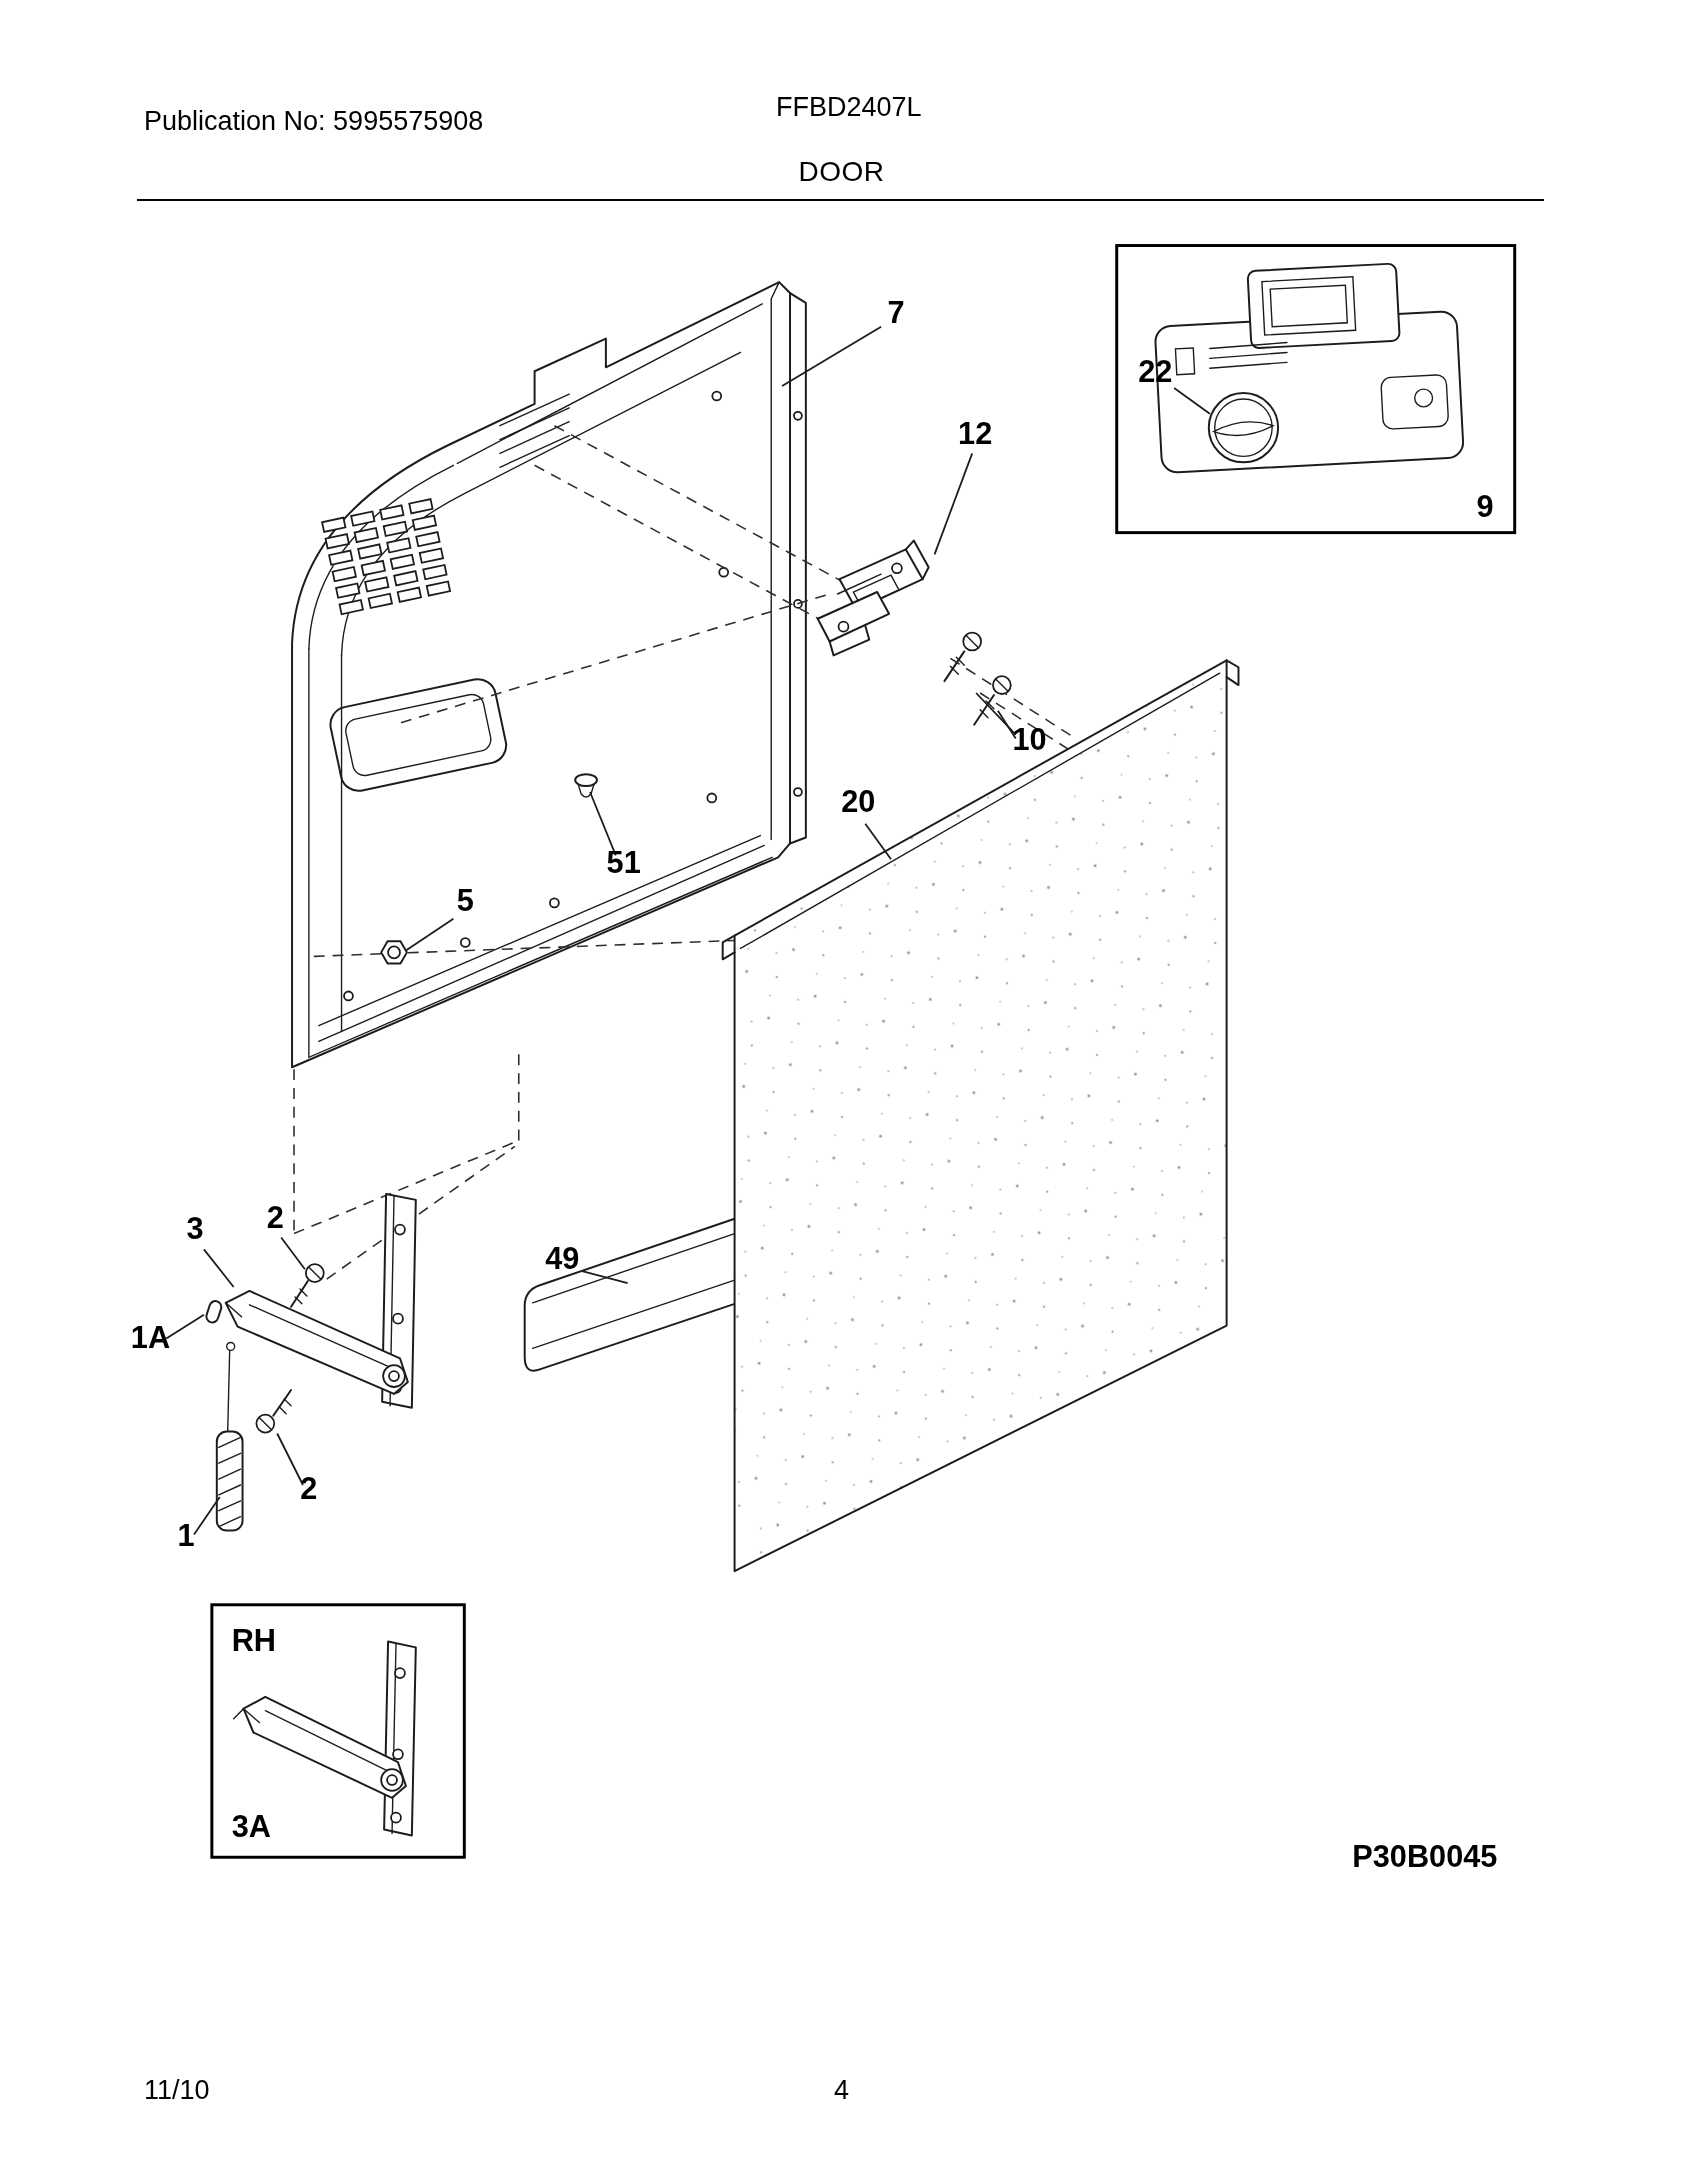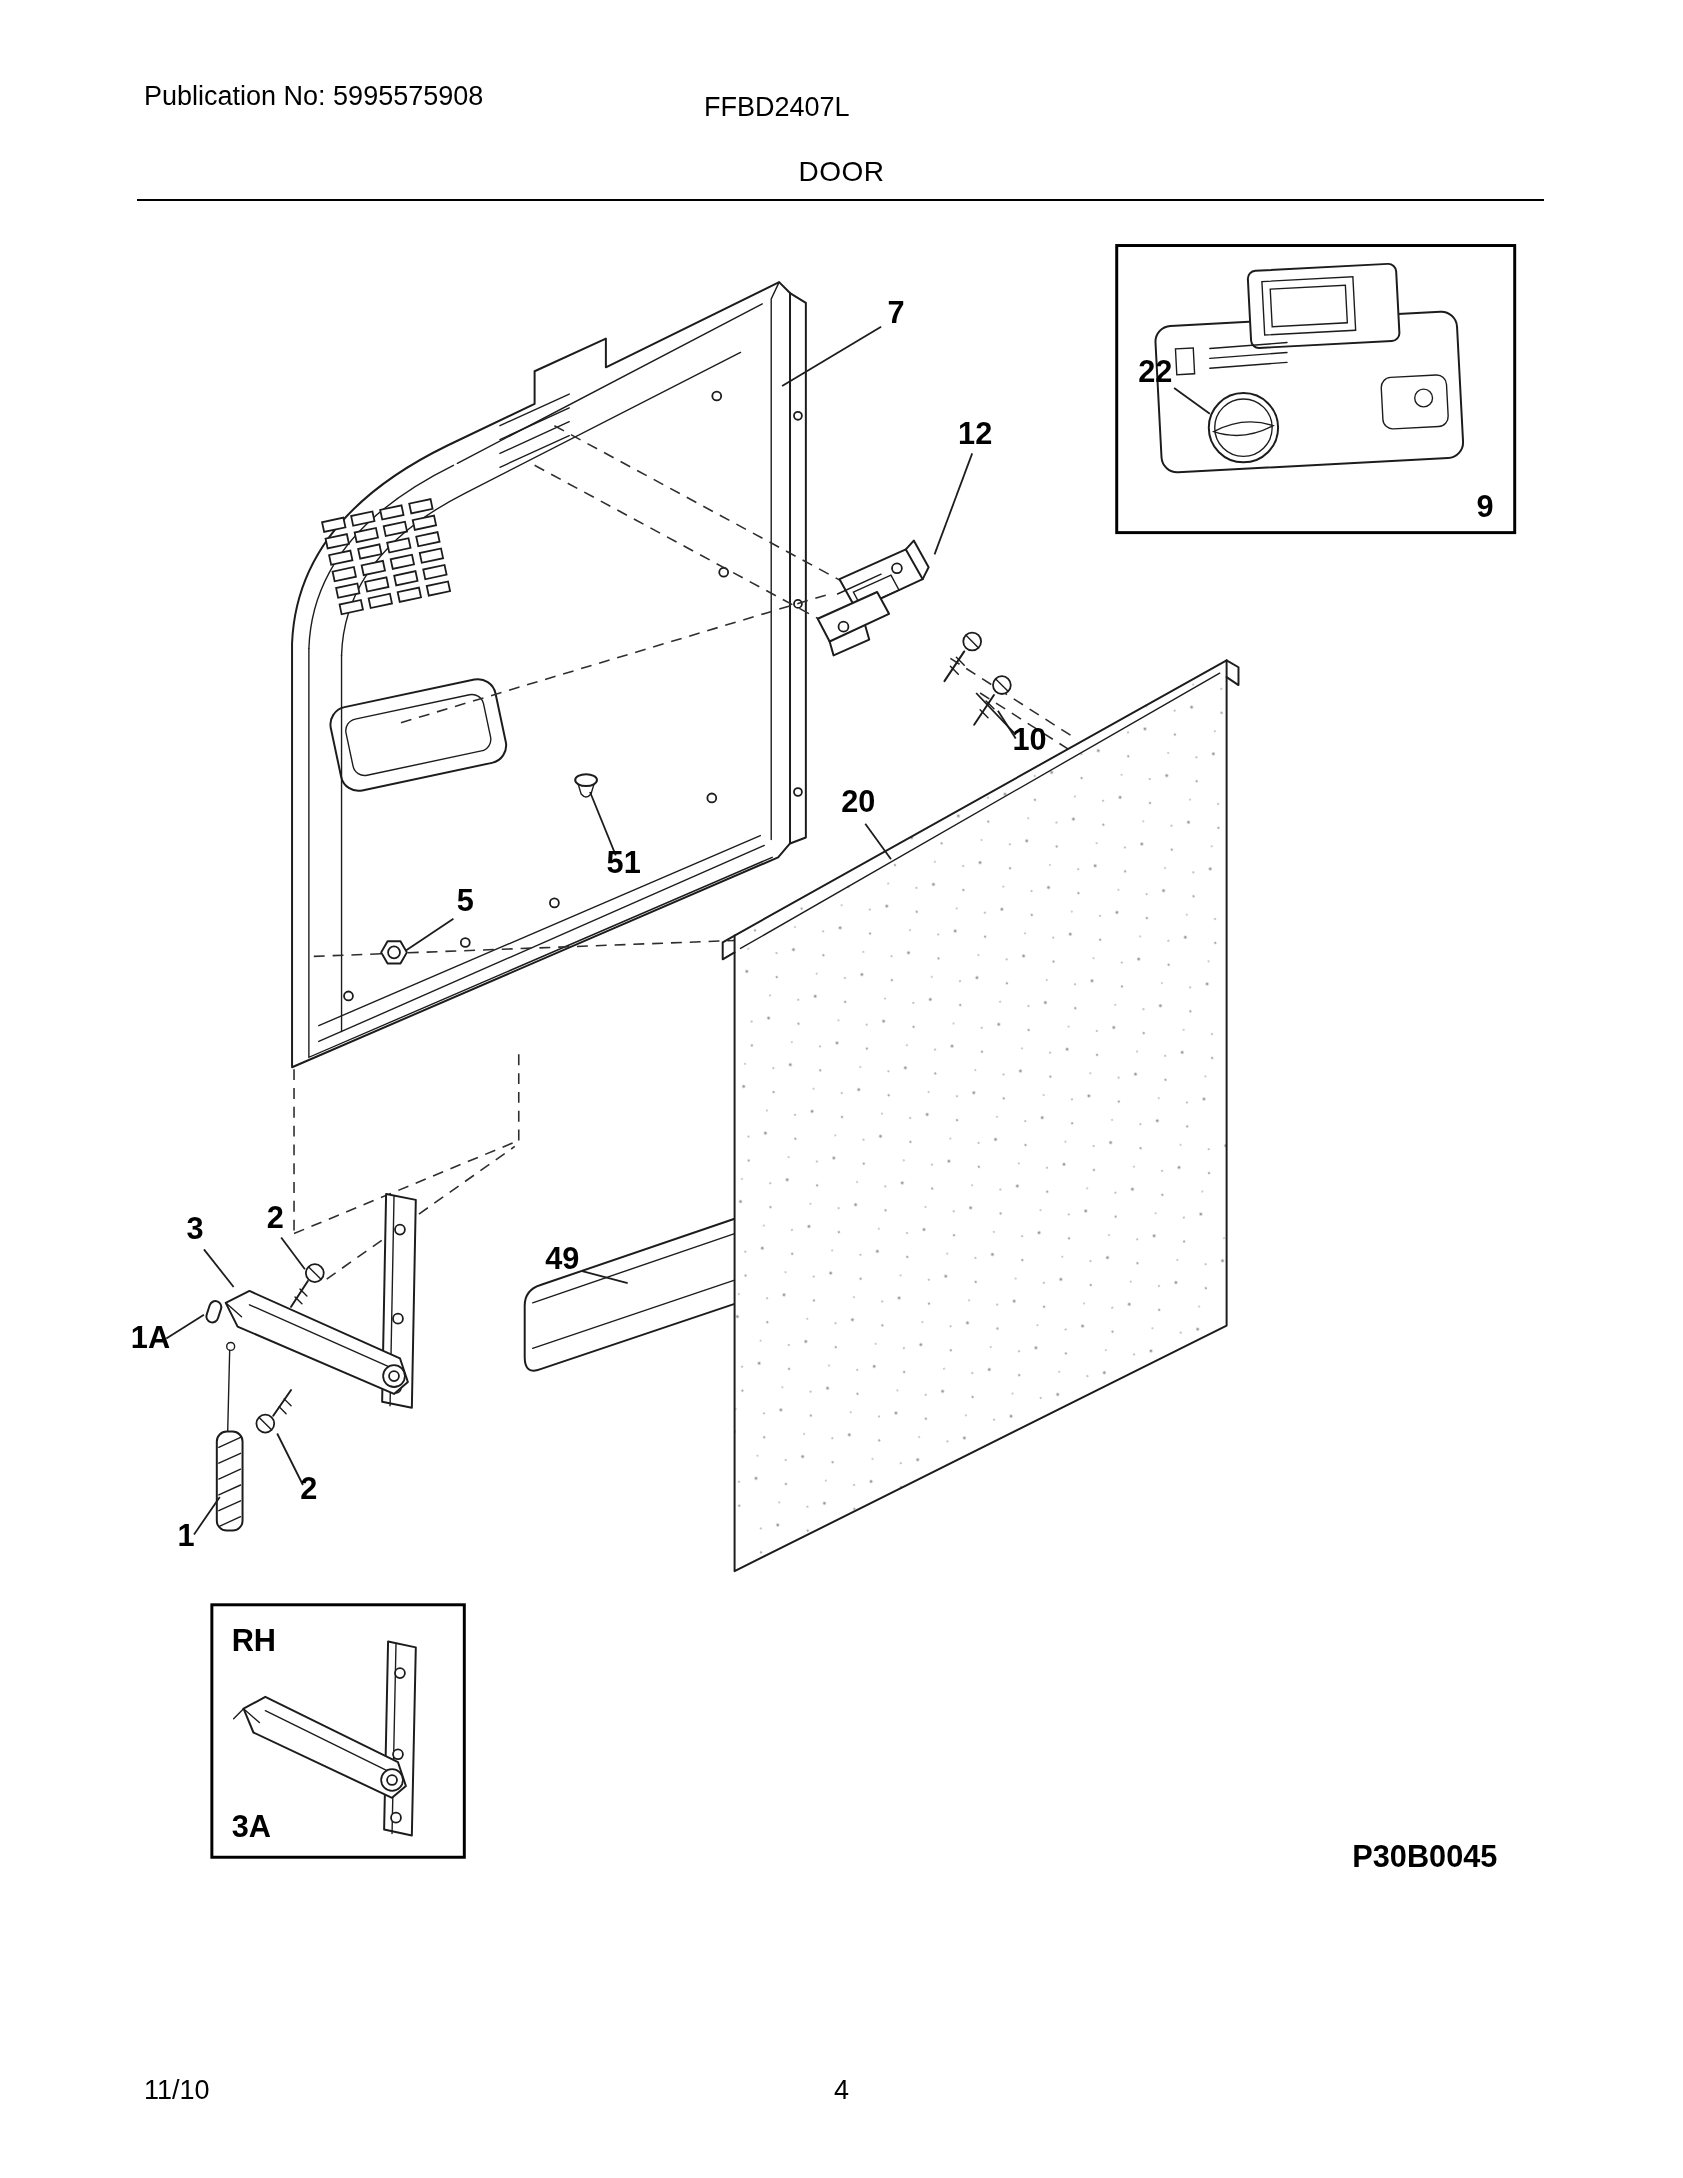--- a/index.html
+++ b/index.html
@@ -16,22 +16,22 @@
   svg .dash{fill:none;stroke:#2e2e2e;stroke-width:1.6;stroke-dasharray:11 8}
   svg .leader{fill:none;stroke:#1c1c1c;stroke-width:1.8}
   svg .hole{fill:#fff;stroke:#1c1c1c;stroke-width:1.8}
   svg .boxframe{fill:#fff;stroke:#000;stroke-width:3}
   svg .callout{font-family:"Liberation Sans",sans-serif;font-weight:bold;font-size:31px;fill:#000}
   svg .callout.mid{text-anchor:middle}
 </style>
 </head>
 <body>
 
-<div class="abs hdr-text" style="left:144px;top:81px">Publication No: 5995575908</div>
-<div class="abs hdr-text" style="left:704px;top:92px">FFBD2407L</div>
+<div class="abs hdr-text" style="left:144px;top:106px">Publication No: 5995575908</div>
+<div class="abs hdr-text" style="left:776px;top:92px">FFBD2407L</div>
 <div class="abs title-text" style="left:0;top:156px;width:1683px;text-align:center">DOOR</div>
 <div class="abs rule" style="left:137px;top:199px;width:1407px"></div>
 
 <svg width="1683" height="2178" viewBox="0 0 1700 2200">
   <defs>
     <pattern id="speck" width="52" height="52" patternUnits="userSpaceOnUse" patternTransform="rotate(-25)">
       <rect width="52" height="52" fill="#ffffff"></rect>
       <circle cx="9" cy="12" r="1.5" fill="#9a9a9a"></circle>
       <circle cx="34" cy="30" r="1.2" fill="#ababab"></circle>
       <circle cx="20" cy="44" r="1.0" fill="#bdbdbd"></circle>

